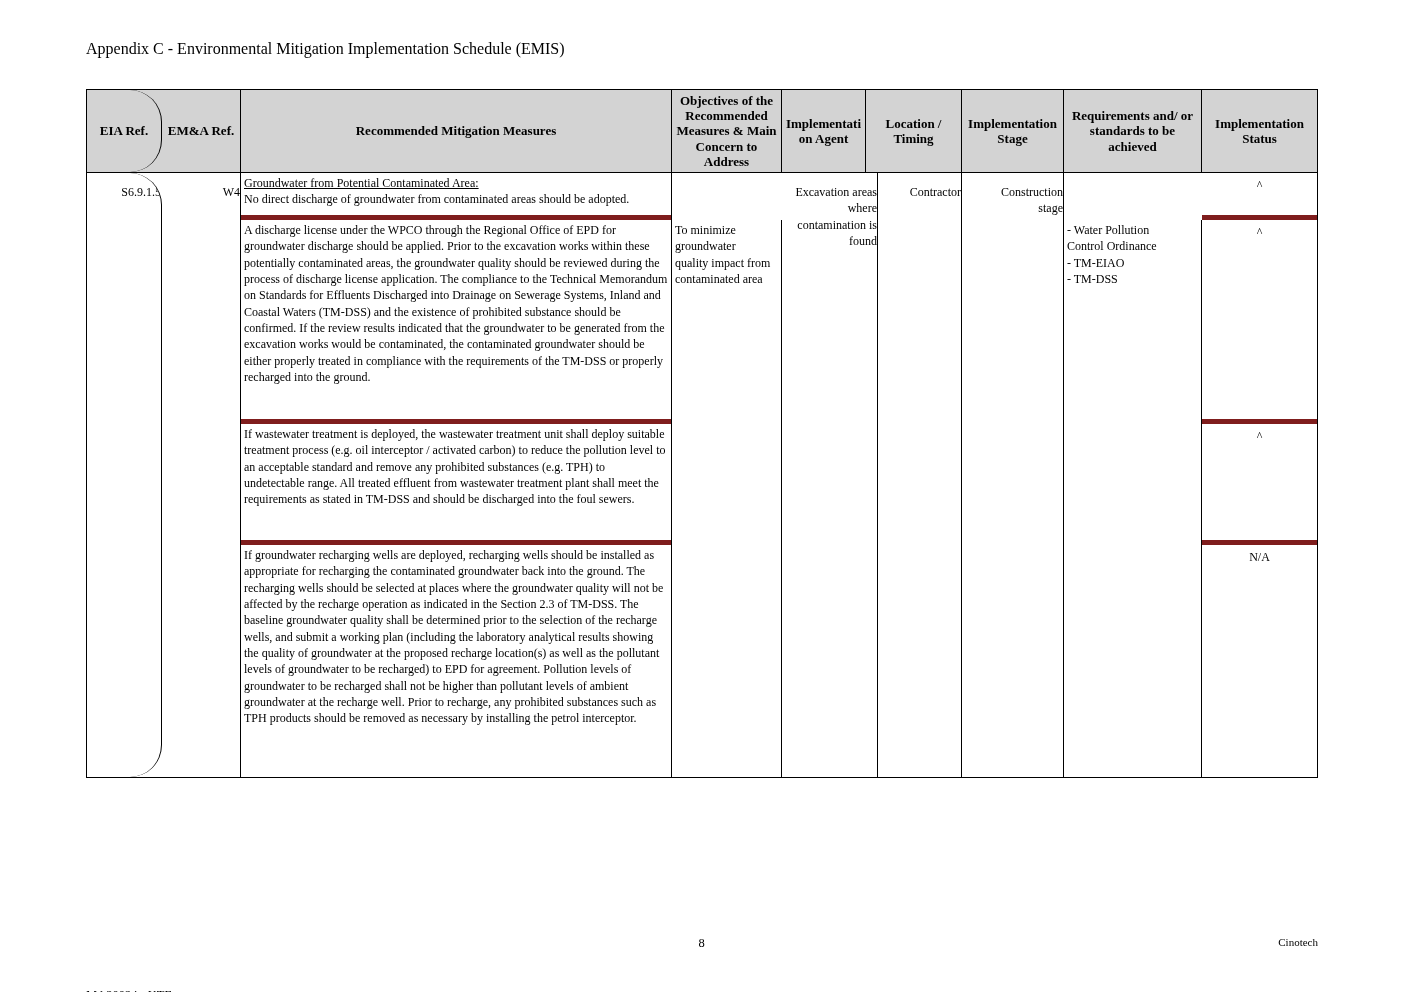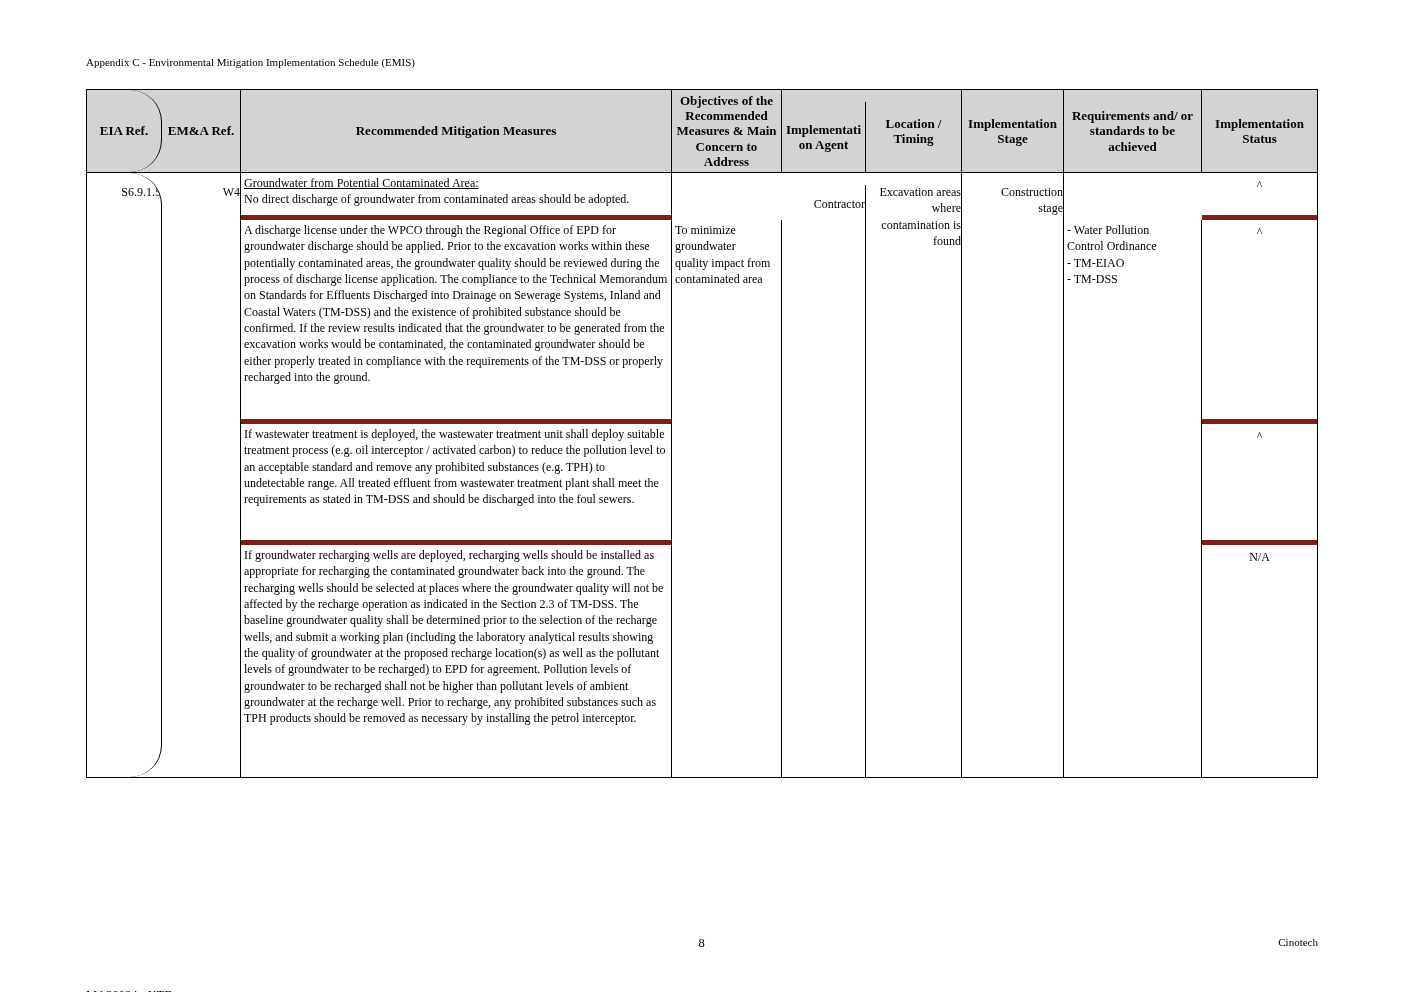--- a/index.html
+++ b/index.html
@@ -4,41 +4,41 @@
 <style>
   * { margin: 0; padding: 0; box-sizing: border-box; }
   html, body { background: #ffffff; }
   body {
     width: 1403px; height: 992px;
     position: relative;
     font-family: "Liberation Serif", "DejaVu Serif", serif;
     color: #000;
   }
   .doc-title {
-    position: absolute; left: 86px; top: 56px;
-    font-size: 11px;
+    position: absolute; left: 86px; top: 40px;
+    font-size: 16px;
   }
   .emis-table {
     position: absolute; left: 86px; top: 89px;
     width: 1232px; height: 689px;
     border: 1px solid #000;
     display: flex; flex-direction: column;
     background: #fff;
   }
   .hdr-row {
     display: flex; flex: 0 0 83px;
     border-bottom: 1px solid #000;
     background: #d3d3d3;
   }
   .body-row { display: flex; flex: 1 1 auto; overflow: hidden; }
   .c1 { flex: 0 0 75px; border-radius: 32px; }
   .c2 { flex: 0 0 79px; }
   .c3 { flex: 0 0 431px; }
   .c4 { flex: 0 0 110px; }
-  .c5 { flex: 0 0 84px; margin-top: 12px; }
+  .c5 { flex: 0 0 84px; }
   .c6 { flex: 0 0 96px; }
   .c7 { flex: 0 0 102px; }
   .c8 { flex: 0 0 138px; }
   .c9 { flex: 1 1 auto; }
   .hdr-cell {
     border-right: 1px solid #000;
     display: flex; align-items: center; justify-content: center;
     text-align: center;
     font-weight: bold; font-size: 13px; line-height: 1.18;
     white-space: pre-line;
@@ -116,25 +116,25 @@
       </div>
       <div class="sub-cell">
         <span class="measure-text">If groundwater recharging wells are deployed, recharging wells should be installed as appropriate for recharging the contaminated groundwater back into the ground. The recharging wells should be selected at places where the groundwater quality will not be affected by the recharge operation as indicated in the Section 2.3 of TM-DSS. The baseline groundwater quality shall be determined prior to the selection of the recharge wells, and submit a working plan (including the laboratory analytical results showing the quality of groundwater at the proposed recharge location(s) as well as the pollutant levels of groundwater to be recharged) to EPD for agreement. Pollution levels of groundwater to be recharged shall not be higher than pollutant levels of ambient groundwater at the recharge well. Prior to recharge, any prohibited substances such as TPH products should be removed as necessary by installing the petrol interceptor.</span>
       </div>
     </div>
 
     <div class="body-cell c4 cell-top-left pre">To minimize
 groundwater
 quality impact from
 contaminated area</div>
-    <div class="body-cell c5 cell-top-center">Contractor</div>
     <div class="body-cell c6 cell-top-center pre">Excavation areas
 where
 contamination is
 found</div>
+    <div class="body-cell c5 cell-top-center">Contractor</div>
     <div class="body-cell c7 cell-top-center pre">Construction
 stage</div>
     <div class="body-cell c8 cell-top-left pre">- Water Pollution
 Control Ordinance
 - TM-EIAO
 - TM-DSS</div>
 
     <div class="body-cell c9 stack">
       <div class="sub-cell m1 status-cell">^</div>
       <div class="sub-cell m2 status-cell">^</div>

